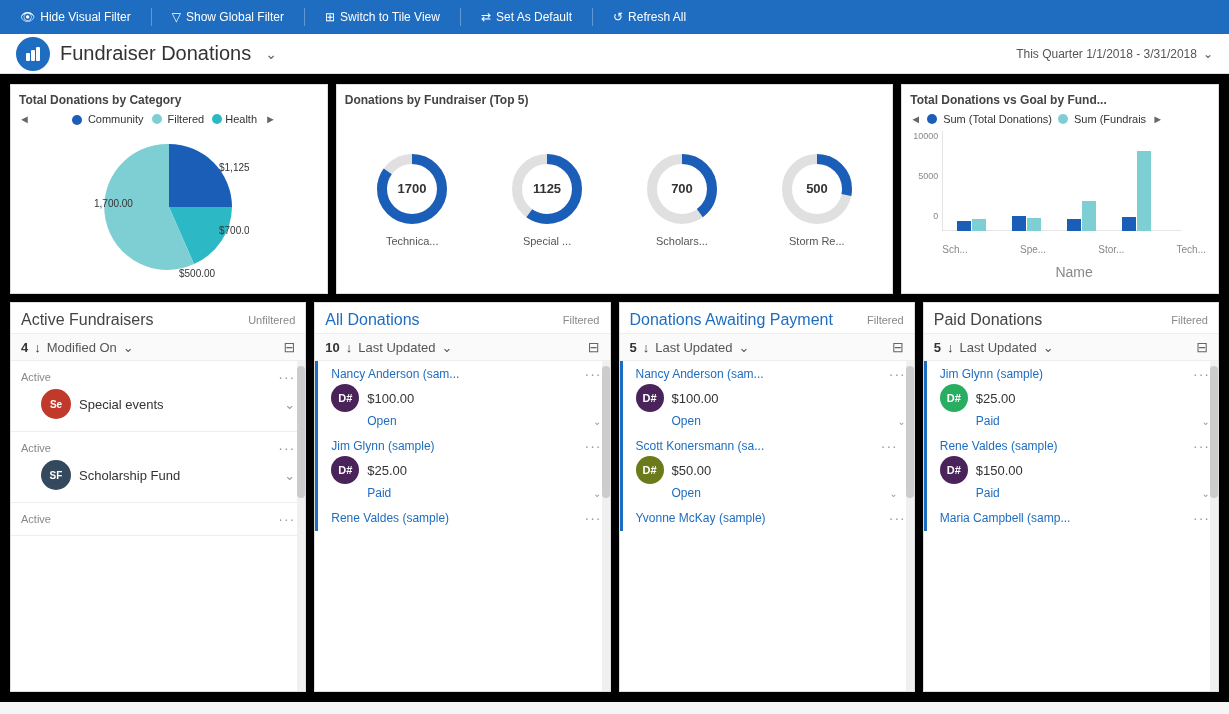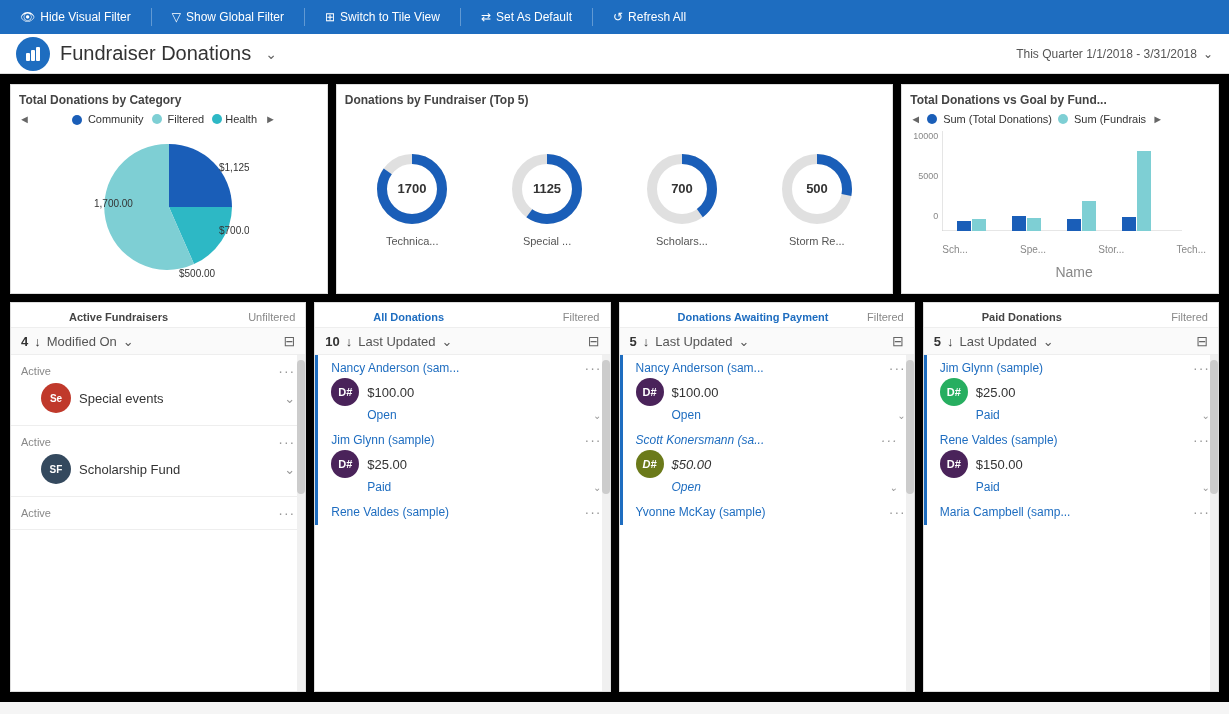--- a/index.html
+++ b/index.html
@@ -108,21 +108,21 @@
       flex-direction: column;
       overflow: hidden;
     }
     .list-header {
       padding: 8px 10px 4px;
       display: flex;
       align-items: center;
       justify-content: space-between;
       border-bottom: 1px solid #eee;
     }
-    .list-title { font-size: 11px; font-weight: 700; color: #444; margin-left: 48px; }
+    .list-title { font-size: 16px; font-weight: 400; color: #444; }
     .list-title.blue { color: #1e6dc0; }
     .list-badge { font-size: 11px; color: #888; }
     .list-controls {
       padding: 5px 10px;
       display: flex;
       align-items: center;
       gap: 6px;
       border-bottom: 1px solid #eee;
       background: #fafafa;
     }
@@ -475,21 +475,21 @@
             </div>
             <div style="display:flex; align-items:center; justify-content:space-between; padding-left:36px;">
               <span class="item-status open">Open</span>
               <span class="item-chevron">⌄</span>
             </div>
           </div>
         </div>
 
         <div class="donation-item-wrap">
           <div class="blue-bar"></div>
-          <div style="padding: 5px 16px 5px 10px; font-style: italic;">
+          <div style="padding: 5px 16px 5px 10px;">
             <div class="item-name-row">
               <span class="item-name">Scott Konersmann (sa...</span>
               <span class="item-dots">···</span>
             </div>
             <div class="item-body">
               <div class="avatar" style="background:#6b7a1a;">D#</div>
               <span class="item-amount">$50.00</span>
             </div>
             <div style="display:flex; align-items:center; justify-content:space-between; padding-left:36px;">
               <span class="item-status open">Open</span>

